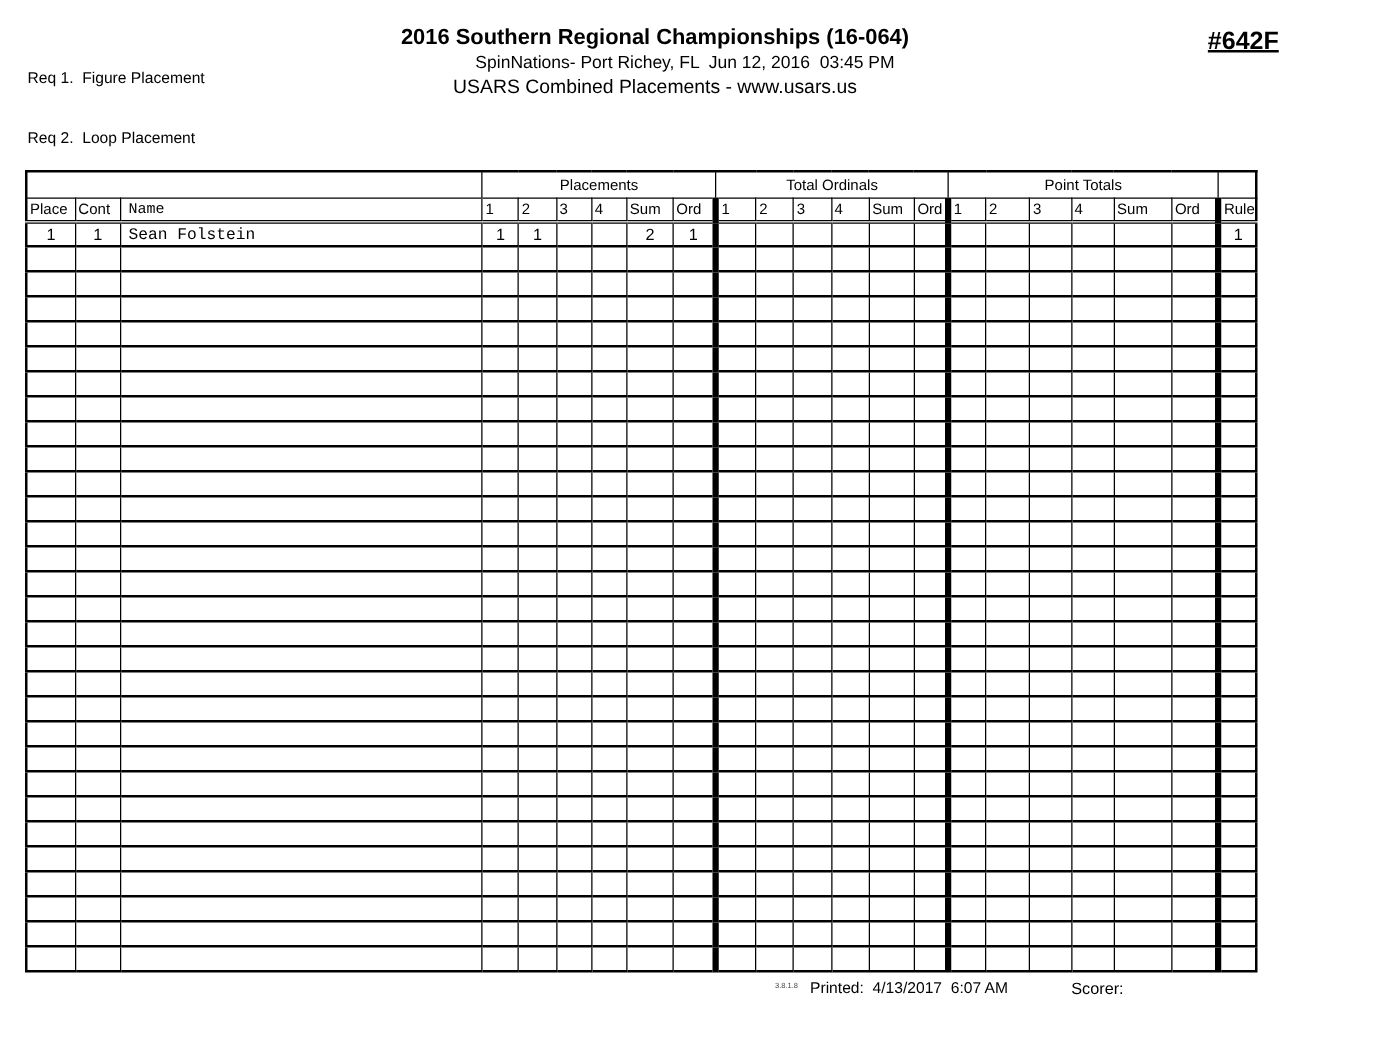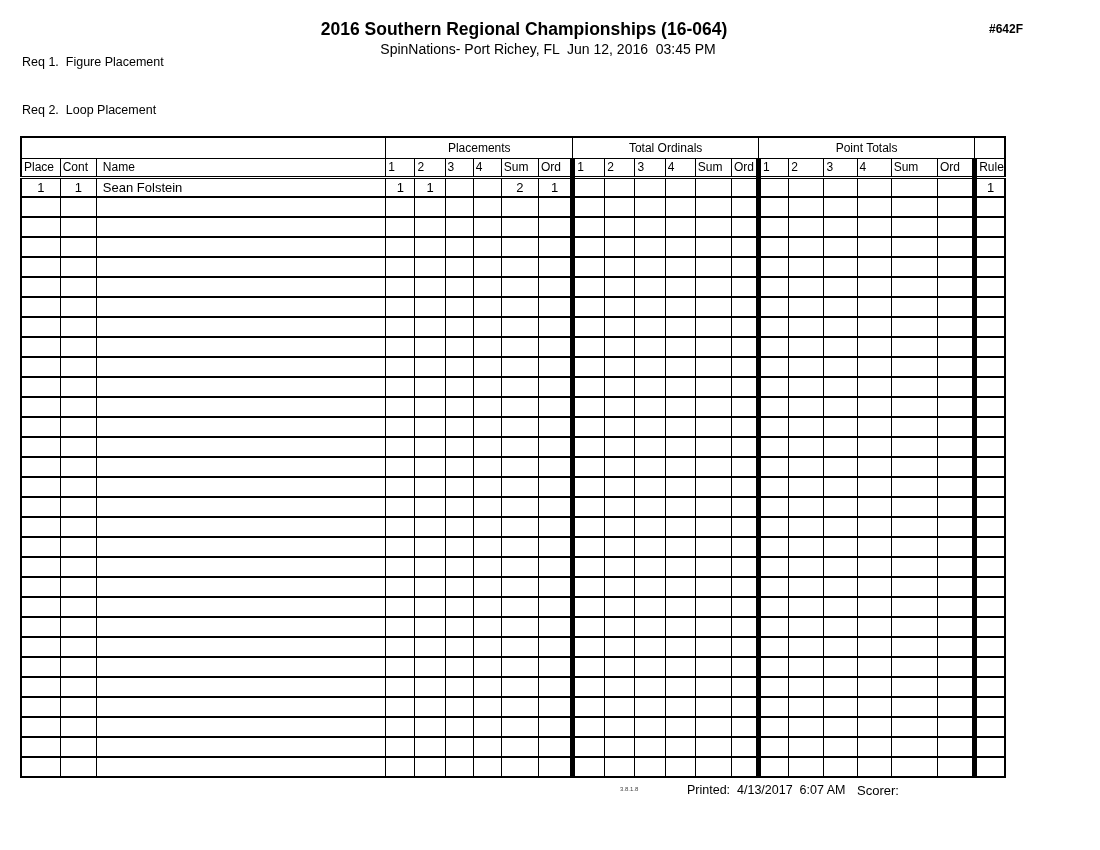--- a/index.html
+++ b/index.html
@@ -20,21 +20,21 @@
   #title-block {
     position: absolute; left: 0; top: 18px; width: 1048px;
     text-align: center;
   }
   .title-line1 { font-size: 17.5px; font-weight: bold; line-height: 22px; white-space: pre; }
   .title-line2 { font-size: 14px;   line-height: 19px; white-space: pre; padding-left: 48px; }
   .title-line3 { font-size: 18px;   font-weight: bold; line-height: 24px; letter-spacing: .5px; white-space: pre; }
   .title-line4 { font-size: 15.5px; line-height: 22px; white-space: pre; }
   #event-code {
     position: absolute; right: 77px; top: 22px;
-    font-size: 12px; font-weight: bold;
+    font-size: 20px; font-weight: bold; text-decoration: underline;
   }
 
   
   #results-table {
     position: absolute; left: 20px; top: 136px;
     border-collapse: collapse; table-layout: fixed;
     width: 986px;
     font-size: 12px;
   }
   #results-table th, #results-table td {
@@ -56,54 +56,55 @@
   }
   tr.cols-row th.l { text-align: left; padding-left: 5px; }
   
   #results-tbody td {
     border-left: 1px solid #000; border-right: 1px solid #000;
     border-top: 2px solid #000; border-bottom: 2px solid #000;
     height: 20px; font-size: 13px;
   }
   #results-table { border: 2px solid #000; }
   .c { text-align: center; }
-  .l { text-align: left; padding-left: 6px !important; }
+  .l { text-align: left; padding-left: 6px !important; font-family: Liberation Mono, monospace; }
   .b { font-weight: bold; }
   .sep { border-right: 5px solid #000 !important; }
 
   
   #footer {
     position: absolute; left: 20px; top: 783px; width: 986px; height: 20px;
   }
   #footer .version {
     position: absolute; left: 600px; top: 3px;
     font-size: 6px; color: #444; letter-spacing: 0;
   }
   #footer .printed {
     position: absolute; left: 628px; top: 0;
-    font-size: 12.5px; white-space: pre; margin-left: 39px;
+    font-size: 12.5px; white-space: pre;
   }
   #footer .scorer {
     position: absolute; left: 837px; top: 0;
     font-size: 13px; white-space: pre;
   }
 </style>
 </head>
 <body>
 
 <div id="page">
 
   <div id="req-block">
     <div>Req 1.  Figure Placement</div>
     <div>Req 2.  Loop Placement</div>
   </div>
 
   <div id="title-block">
     <div class="title-line1">2016 Southern Regional Championships (16-064)</div>
     <div class="title-line2">SpinNations- Port Richey, FL  Jun 12, 2016  03:45 PM</div>
+    <div class="title-line4">USARS Combined Placements - www.usars.us</div>
   </div>
 
   <div id="event-code">#642F</div>
 
   <table id="results-table">
     <colgroup>
       <col style="width:39px">
         <col style="width:36px">
         <col style="width:288px">
       <col style="width:29px">

